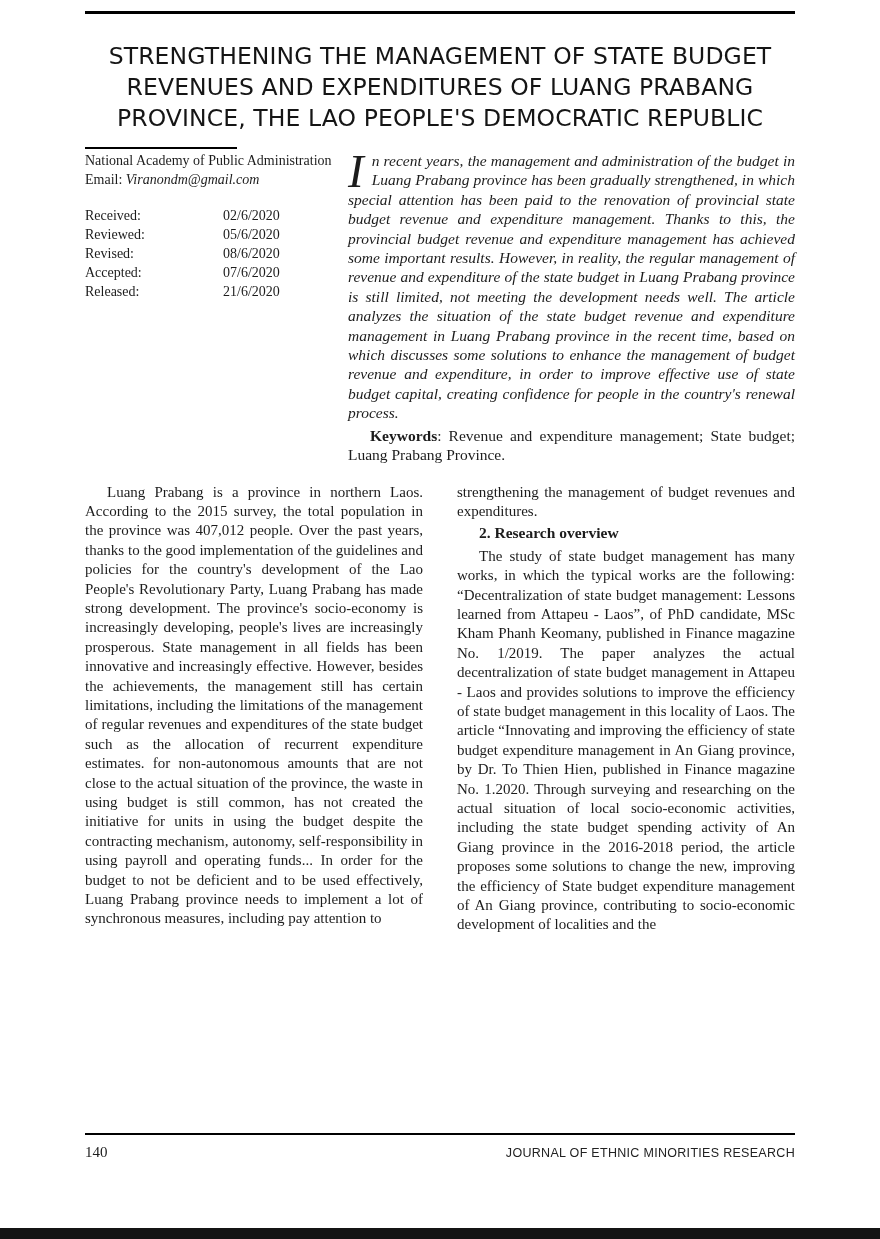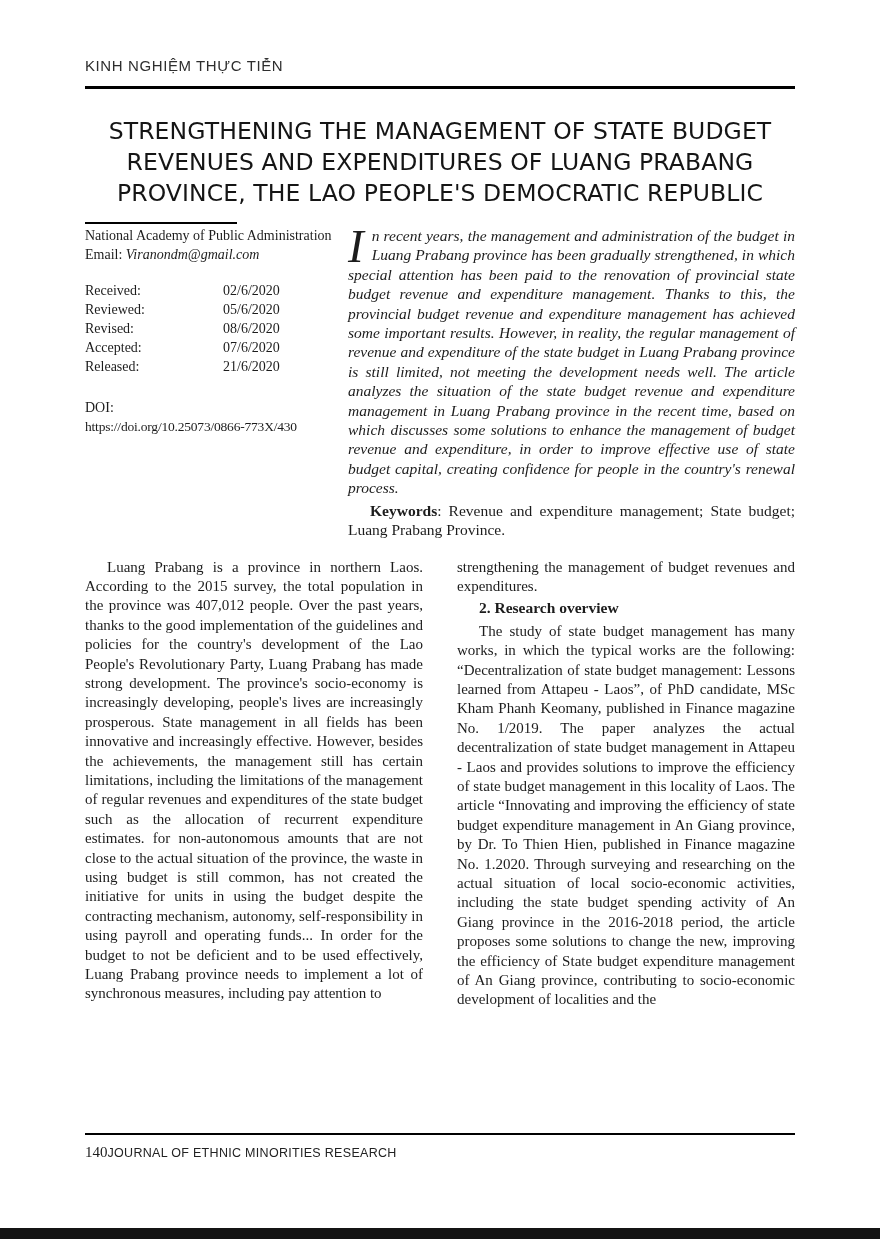--- a/index.html
+++ b/index.html
@@ -78,38 +78,37 @@
   
   .body-columns { display: flex; gap: 34px; margin-top: 18px; }
   .body-col { flex: 1; font-size: 15px; line-height: 19.4px; text-align: justify; }
   .body-heading { font-size: 15.5px; font-weight: bold; padding-left: 22px; margin: 2px 0 4px; }
   .para { text-indent: 22px; }
   .para.continuation { text-indent: 0; margin-bottom: 1px; }
 
   
   .footer { position: absolute; left: 85px; right: 85px; top: 1133px; }
   .footer-rule { height: 1.5px; background: #000; }
-  .footer-row { display: flex; align-items: baseline; margin-top: 9px; }
+  .footer-row { display: flex; justify-content: space-between; align-items: baseline; margin-top: 9px; }
   .footer-page { font-size: 15px; }
   .footer-journal {
     font-family: "Liberation Sans", sans-serif;
     font-size: 12.5px;
     letter-spacing: 0.3px;
     color: #222;
   }
 
   .bottom-strip { position: absolute; left: 0; right: 0; bottom: 0; height: 11px; background: #141414; }
 </style>
 </head>
 <body>
 
 <div class="page">
   <div class="content">
 
-    <div class="section-label">KINH NGHIỆM THỰC TIỄN</div>
     <div class="thick-rule"></div>
 
     <h1 class="title">STRENGTHENING THE MANAGEMENT OF STATE BUDGET REVENUES AND EXPENDITURES OF LUANG PRABANG PROVINCE, THE LAO PEOPLE'S DEMOCRATIC REPUBLIC</h1>
 
     <div class="author-rule"></div>
 
     <div class="top-columns">
 
       <div class="meta-col">
         <div>National Academy of Public Administration</div>
@@ -131,24 +130,20 @@
           <div class="date-row">
             <span class="date-label">Accepted:</span>
             <span class="date-value">07/6/2020</span>
           </div>
           <div class="date-row">
             <span class="date-label">Released:</span>
             <span class="date-value">21/6/2020</span>
           </div>
         </div>
 
-        <div class="doi-block">
-          <div>DOI:</div>
-          <div class="doi-url">https://doi.org/10.25073/0866-773X/430</div>
-        </div>
       </div>
 
       <div class="abstract-col">
         <p class="abstract-text"><span class="dropcap">I</span><span>n recent years, the management and administration of the budget in Luang Prabang province has been gradually strengthened, in which special attention has been paid to the renovation of provincial state budget revenue and expenditure management. Thanks to this, the provincial budget revenue and expenditure management has achieved some important results. However, in reality, the regular management of revenue and expenditure of the state budget in Luang Prabang province is still limited, not meeting the development needs well. The article analyzes the situation of the state budget revenue and expenditure management in Luang Prabang province in the recent time, based on which discusses some solutions to enhance the management of budget revenue and expenditure, in order to improve effective use of state budget capital, creating confidence for people in the country's renewal process.</span></p>
         <p class="keywords"><span class="kw-label">Keywords</span><span>: Revenue and expenditure management; State budget; Luang Prabang Province.</span></p>
       </div>
 
     </div>
 
     <div class="body-columns">

